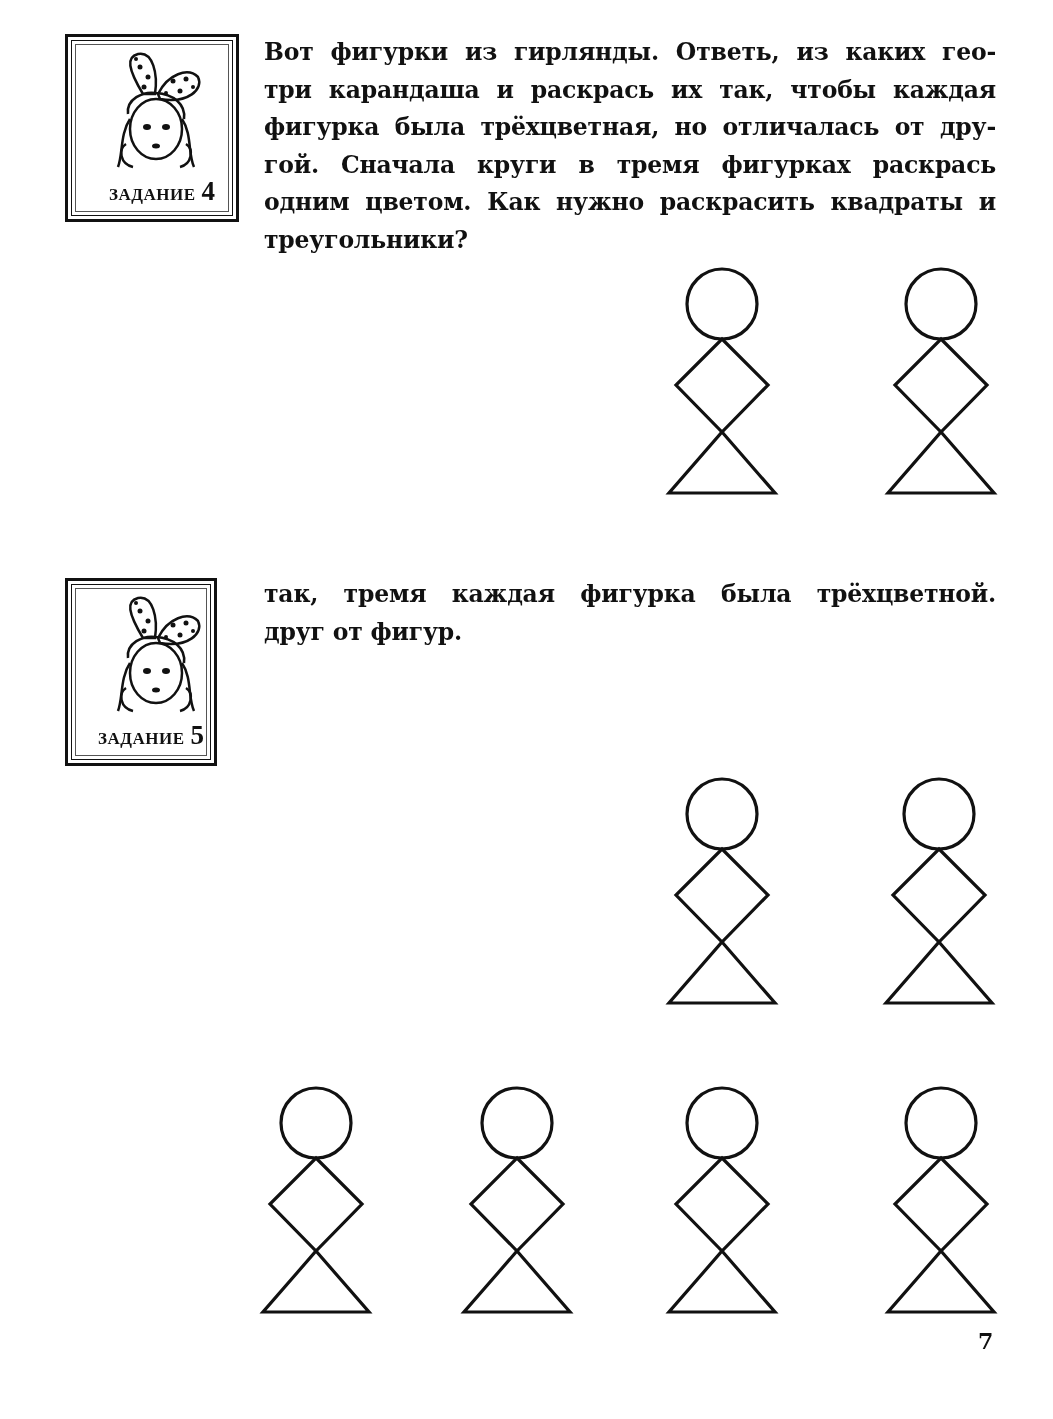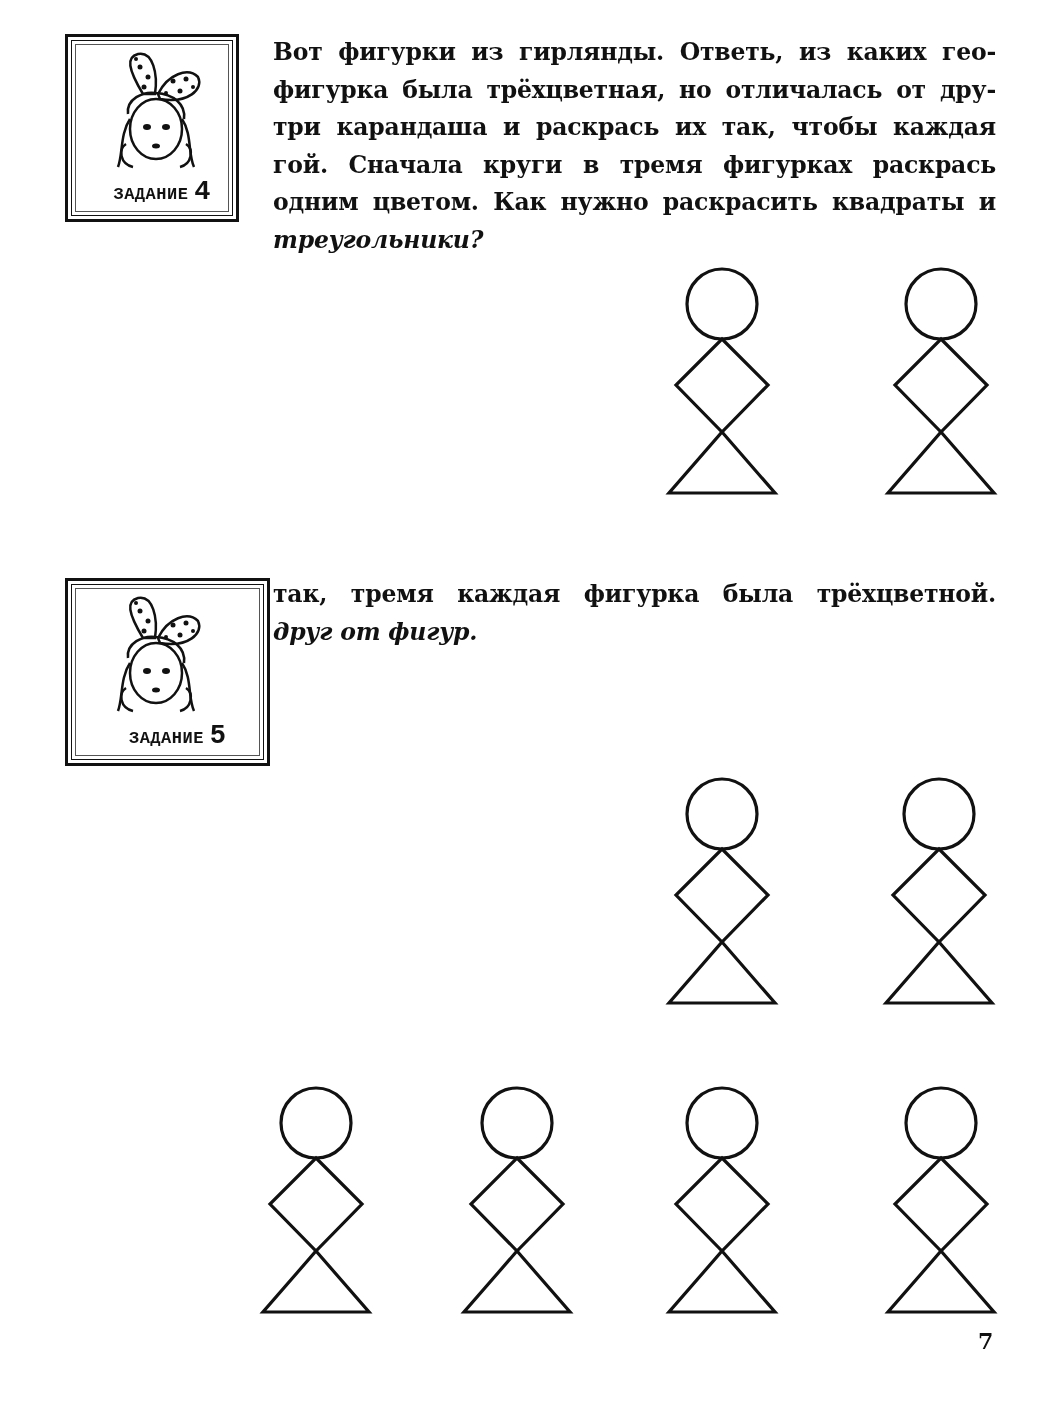--- a/index.html
+++ b/index.html
@@ -16,32 +16,32 @@
       content: ""; position: absolute; left: 3px; top: 3px; right: 3px; bottom: 3px;
       border: 1.5px solid #111;
     }
     .task-box::after {
       content: ""; position: absolute; left: 7px; top: 7px; right: 7px; bottom: 7px;
       border: 1px solid #555;
     }
     .task-illus { position: absolute; left: 30px; top: 12px; width: 115px; height: 130px; }
     .task-label {
       position: absolute; left: 0; right: 0; bottom: 12px; text-align: center;
-      font-family: Liberation Mono, monospace; font-weight: bold; white-space: nowrap; padding-left: 20px;
+      font-family: Liberation Serif, serif; font-weight: bold; white-space: nowrap; padding-left: 20px;
     }
     .task-label .word { font-size: 17px; letter-spacing: 0.5px; font-variant: small-caps; }
     .task-label .num { font-size: 27px; margin-left: 6px; }
     .task-text {
       position: absolute; left: 264px; width: 732px;
       font-family: "DejaVu Serif", serif; font-weight: bold;
       font-size: 23.5px; line-height: 37.5px; text-align: justify;
       letter-spacing: -0.2px;
     }
-    .task-text .line { display: block; text-align: justify; text-align-last: justify; white-space: nowrap; margin-left: 9px; }
-    .task-text .line.last { text-align-last: left; font-style: italic; }
+    .task-text .line { display: block; text-align: justify; text-align-last: justify; white-space: nowrap; }
+    .task-text .line.last { text-align-last: left; }
     .figures-svg { position: absolute; left: 0; top: 0; width: 1053px; height: 1419px; pointer-events: none; }
     .page-number {
       position: absolute; left: 978px; top: 1328px;
       font-family: "DejaVu Serif", serif; font-weight: bold; font-size: 22px;
     }
   </style>
 </head>
 <body>
 
 <div class="task-box" style="left:65px; top:34px; width:174px; height:188px;">
@@ -69,28 +69,28 @@
       <ellipse cx="58" cy="97" rx="4" ry="2.5"></ellipse>
     </g>
   </svg>
   <div class="task-label">
     <span class="word">ЗАДАНИЕ</span><span class="num">4</span>
   </div>
 </div>
 
 <div class="task-text" style="top:34px;">
   <span class="line">Вот фигурки из гирлянды. Ответь, из каких гео-</span>
+  <span class="line">три карандаша и раскрась их так, чтобы каждая</span>
   <span class="line">фигурка была трёхцветная, но отличалась от дру-</span>
-  <span class="line">три карандаша и раскрась их так, чтобы каждая</span>
   <span class="line">гой. Сначала круги в тремя фигурках раскрась</span>
   <span class="line">одним цветом. Как нужно раскрасить квадраты и</span>
   <span class="line last">треугольники?</span>
 </div>
 
-<div class="task-box" style="left:65px; top:578px; width:205px; height:188px;">
+<div class="task-box" style="left:65px; top:578px; width:152px; height:188px;">
   <svg class="task-illus" viewBox="0 0 115 130">
     <g fill="none" stroke="#111" stroke-width="2.5">
       <path d="M45 45 C30 20, 28 8, 40 5 C55 2, 60 25, 57 45 Z"></path>
       <path d="M60 45 C70 25, 90 18, 100 28 C106 40, 90 55, 62 50 Z"></path>
       <path d="M30 65 C28 50, 45 42, 58 44 C75 45, 88 55, 86 70"></path>
       <ellipse cx="58" cy="80" rx="26" ry="30"></ellipse>
       <path d="M32 70 C22 85, 25 105, 20 118 M84 70 C94 85, 90 105, 96 118"></path>
       <path d="M28 95 C20 100, 22 115, 35 118 M88 95 C96 100, 94 115, 82 118"></path>
     </g>
     <g fill="#111">

